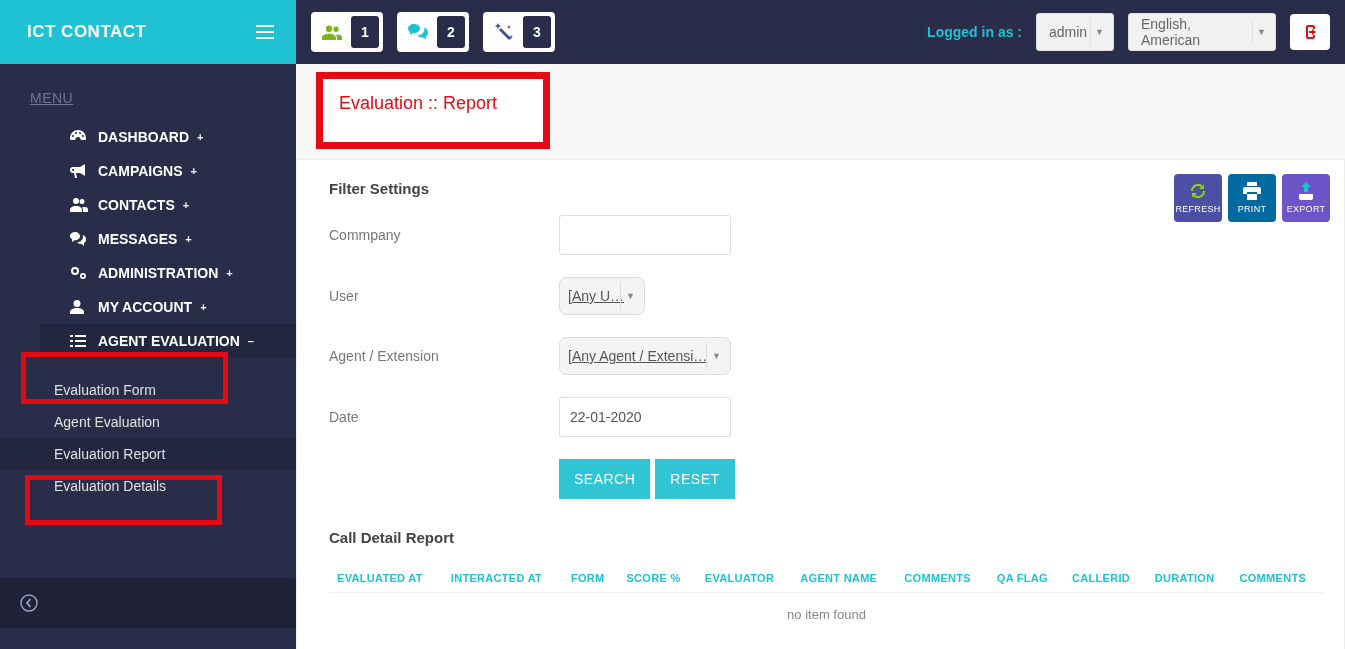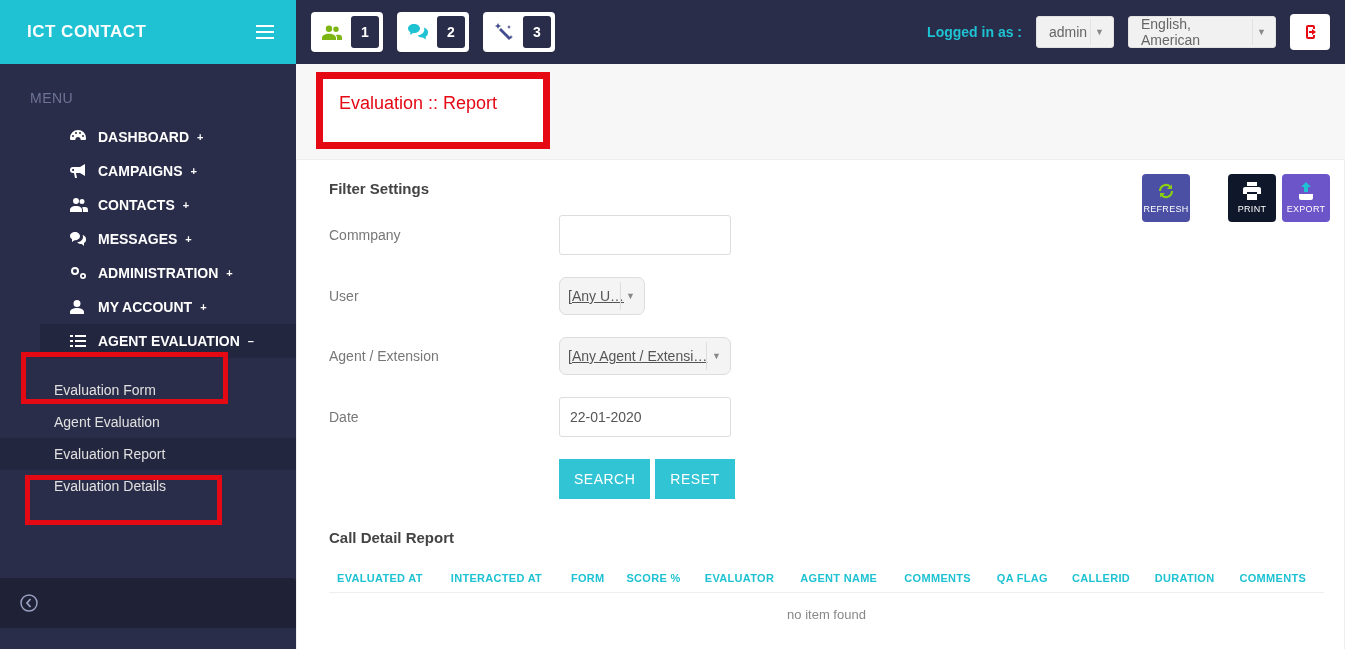--- a/index.html
+++ b/index.html
@@ -3,21 +3,21 @@
   <meta charset="utf-8">
   <style>
     * { margin: 0; padding: 0; box-sizing: border-box; }
     body { font-family: Arial, Helvetica, sans-serif; font-size: 14px; background: #f7f7f7; color: #333; }
     .page { width: 1345px; height: 649px; position: relative; overflow: hidden; }
 
     .sidebar { position: absolute; left: 0; top: 0; width: 296px; height: 100%; background: #2a2d49; }
     .brand-bar { height: 64px; background: #1ec2d2; display: flex; align-items: center; justify-content: space-between; padding: 0 22px 0 27px; }
     .brand { color: #fff; font-weight: bold; font-size: 17px; letter-spacing: 0.5px; }
     .hamburger { color: #fff; font-size: 20px; cursor: pointer; }
-    .menu-label { color: #6d7496; font-size: 14px; padding: 26px 0 14px 30px; letter-spacing: 0.5px; }
+    .menu-label { color: #6d7496; font-size: 14px; padding: 26px 0 14px 30px; letter-spacing: 0.5px; text-decoration: underline; }
     .nav { list-style: none; padding-left: 40px; }
     .nav-item { display: flex; align-items: center; color: #fff; font-size: 14px; font-weight: bold; padding: 9px 0 9px 30px; cursor: pointer; }
     .nav-item.active { background: #23263f; }
     .nav-item .ico { width: 28px; display: inline-flex; justify-content: flex-start; font-size: 15px; }
     .nav-item .toggle { margin-left: 8px; font-size: 11px; font-weight: bold; }
     .submenu { list-style: none; padding: 16px 0 0 0; }
     .submenu li { color: #e0e0e0; font-size: 14px; padding: 8px 0 8px 54px; cursor: pointer; }
     .submenu li.active { background: #23263f; }
 
     .hl-box-1 { position: absolute; left: 21px; top: 352px; width: 207px; height: 52px; border: 5px solid #e50914; pointer-events: none; z-index: 5;}
@@ -29,37 +29,37 @@
     .topbar { position: absolute; left: 296px; top: 0; right: 0; height: 64px; background: #2a2d49; display: flex; align-items: center; padding: 0 15px; justify-content: space-between; }
     .top-left { display: flex; gap: 14px; }
     .step-pill { display: flex; align-items: center; background: #fff; border-radius: 4px; height: 40px; padding: 4px; box-shadow: 0 1px 1px rgba(0,0,0,0.1); }
     .step-pill .icn { width: 34px; height: 32px; display: flex; align-items: center; justify-content: center; font-size: 16px; border-radius: 3px; }
     .step-pill.s1 .icn { color: #7db513; }
     .step-pill.s2 .icn { color: #1ec2d2; }
     .step-pill.s3 .icn { color: #434c8f; }
     .step-pill .num { background: #2a2d49; color: #fff; width: 28px; height: 32px; display: flex; align-items: center; justify-content: center; border-radius: 3px; font-weight: bold; font-size: 14px; margin-left: 2px; }
     .top-right { display: flex; align-items: center; gap: 14px; }
     .logged-label { color: #1ec2d2; font-weight: bold; font-size: 14px; }
-    .dd { background: #f1f1f1; border: 1px solid #e2e2e2; border-radius: 3px; height: 32px; display: flex; align-items: center; padding: 0 30px 0 12px; position: relative; color: #666; font-size: 14px; cursor: pointer; }
+    .dd { background: #f1f1f1; border: 1px solid #e2e2e2; border-radius: 3px; height: 38px; display: flex; align-items: center; padding: 0 30px 0 12px; position: relative; color: #666; font-size: 14px; cursor: pointer; }
     .dd .caret { position: absolute; right: 5px; top: 50%; transform: translateY(-50%); width: 18px; height: 26px; display:flex; align-items:center; justify-content:center; border-left: 1px solid #e2e2e2; font-size: 9px; color: #888; }
     .logout-btn { background: #fff; border-radius: 4px; width: 40px; height: 36px; display: flex; align-items: center; justify-content: center; color: #e50914; font-size: 15px; cursor: pointer; }
 
     .main { position: absolute; left: 296px; top: 64px; right: 0; bottom: 0; background: #f7f7f7; overflow: auto; }
 
     .title-card { margin: 8px 0 0 20px; width: 234px; border: 7px solid #e50914; padding: 14px 16px 28px 16px; background: #fff; display:inline-block; }
     .title-card h2 { color: #e50914; font-size: 18px; font-weight: normal; }
 
     .panel { margin: 10px 0 0 0; padding: 20px 20px 40px 32px; background: #fff; border: 1px solid #eee; position: relative;}
     .panel-actions { position: absolute; top: 14px; right: 14px; display: flex; gap: 6px; }
     .act-btn { border-radius: 4px; width: 48px; height: 48px; display: flex; flex-direction: column; align-items: center; justify-content: center; cursor: pointer; color: #fff; }
     .act-btn .i { font-size: 17px; line-height: 1; }
     .act-btn .t { font-size: 9px; margin-top: 4px; letter-spacing: 0.3px; }
     .act-refresh { background: #4b50a5; }
     .act-refresh .i { color: #8ad20d; }
-    .act-print { background: #0f172a; margin-left: 32px; }
+    .act-print { background: #0369a1; }
     .act-export { background: #6b55c8; }
 
     .filter-title { font-weight: bold; font-size: 15px; margin-bottom: 18px; color: #444; }
 
     .form-row { display: flex; align-items: center; margin-bottom: 22px; }
     .form-row .lbl { width: 230px; color: #777; font-size: 14px; }
     .text-input { border: 1px solid #ddd; border-radius: 3px; height: 40px; width: 172px; padding: 0 10px; font-size: 14px; color: #555; }
     .text-input.narrow { width: 172px; }
     .sel { border: 1px solid #ddd; background: #f4f4f4; border-radius: 7px; height: 38px; display: flex; align-items: center; padding: 0 28px 0 8px; position: relative; font-size: 14px; color: #555; cursor: pointer; white-space: nowrap; overflow: hidden; text-overflow: ellipsis; text-decoration: underline; }
     .sel .caret { position: absolute; right: 4px; top: 50%; transform: translateY(-50%); width: 20px; height: 28px; display:flex; align-items:center; justify-content:center; border-left: 1px solid #ddd; font-size: 9px; color: #888; }

